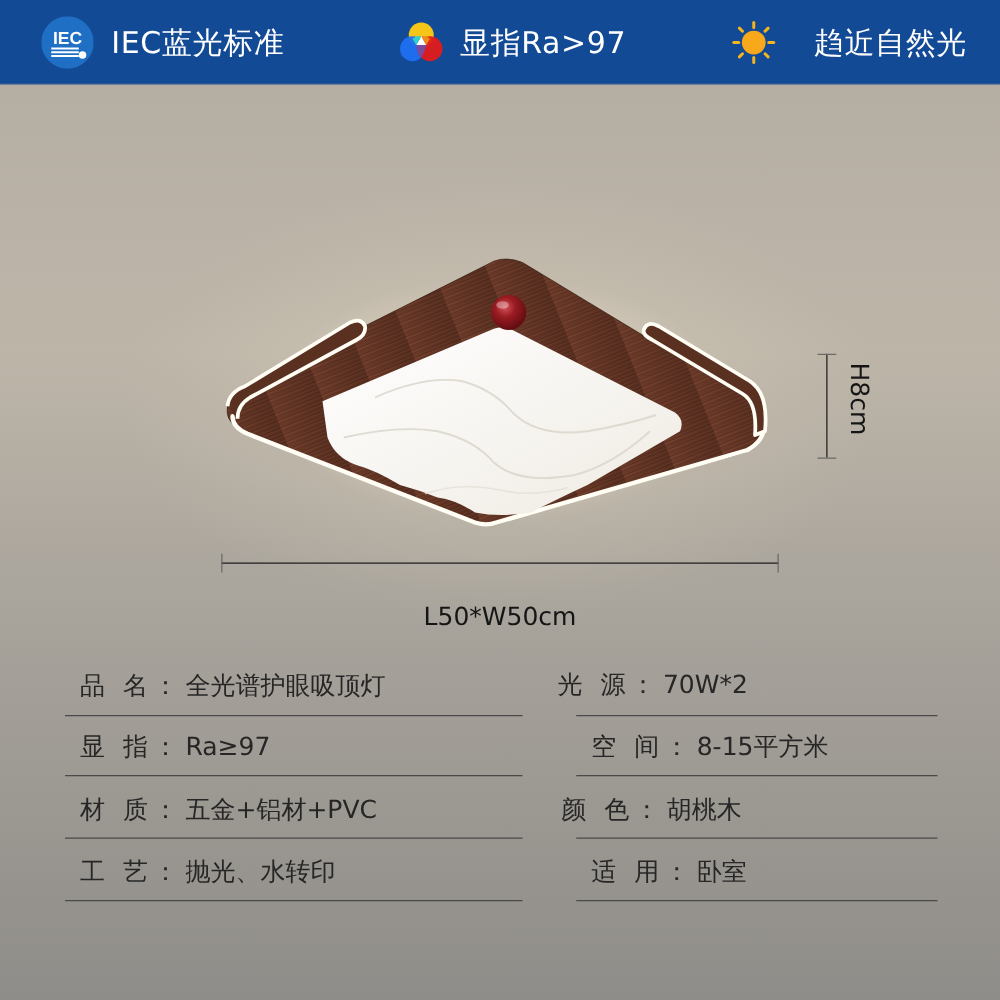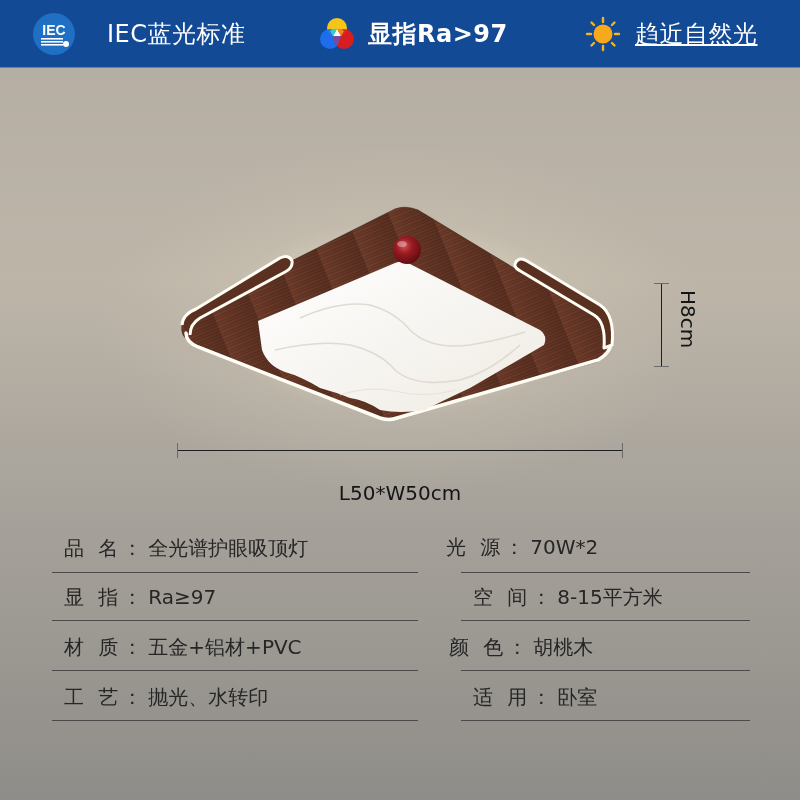--- a/index.html
+++ b/index.html
@@ -16,25 +16,25 @@
   }
   .badge {
     position: absolute; top: 0; height: 68px;
     display: flex; align-items: center;
   }
   .badge .label {
     color: #ffffff; font-size: 24px; letter-spacing: 0.5px; white-space: nowrap;
   }
   .badge svg { display: block; }
   .badge-iec { left: 33px; }
-  .badge-iec .label { margin-left: 32px; }
-  .badge-ra { left: 318px; font-weight: bold; }
+  .badge-iec .label { margin-left: 14px; }
+  .badge-ra { left: 318px; }
   .badge-ra .label { margin-left: 12px; }
   .badge-sun { left: 585px; }
-  .badge-sun .label { margin-left: 14px; text-decoration: underline; }
+  .badge-sun .label { margin-left: 30px; }
 
   .stage {
     position: absolute; left: 0; top: 69px; width: 800px; height: 450px;
     background:
       radial-gradient(ellipse 260px 140px at 400px 250px, rgba(245,236,210,0.85), rgba(245,236,210,0) 70%),
       radial-gradient(ellipse 380px 220px at 400px 250px, rgba(220,210,188,0.5), rgba(220,210,188,0) 80%);
   }
   .lamp { position: absolute; left: 0; top: 0; }
 
   .dim-h-line {

